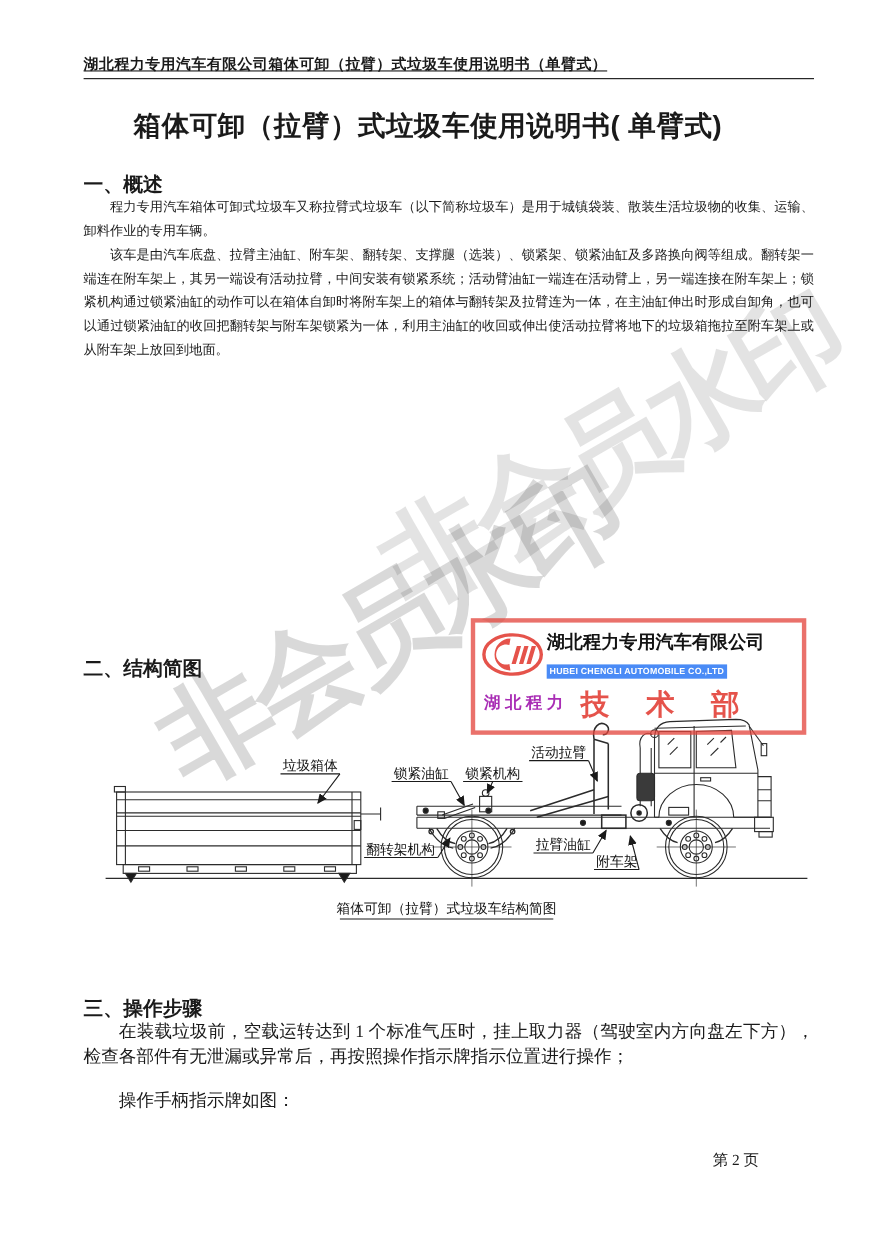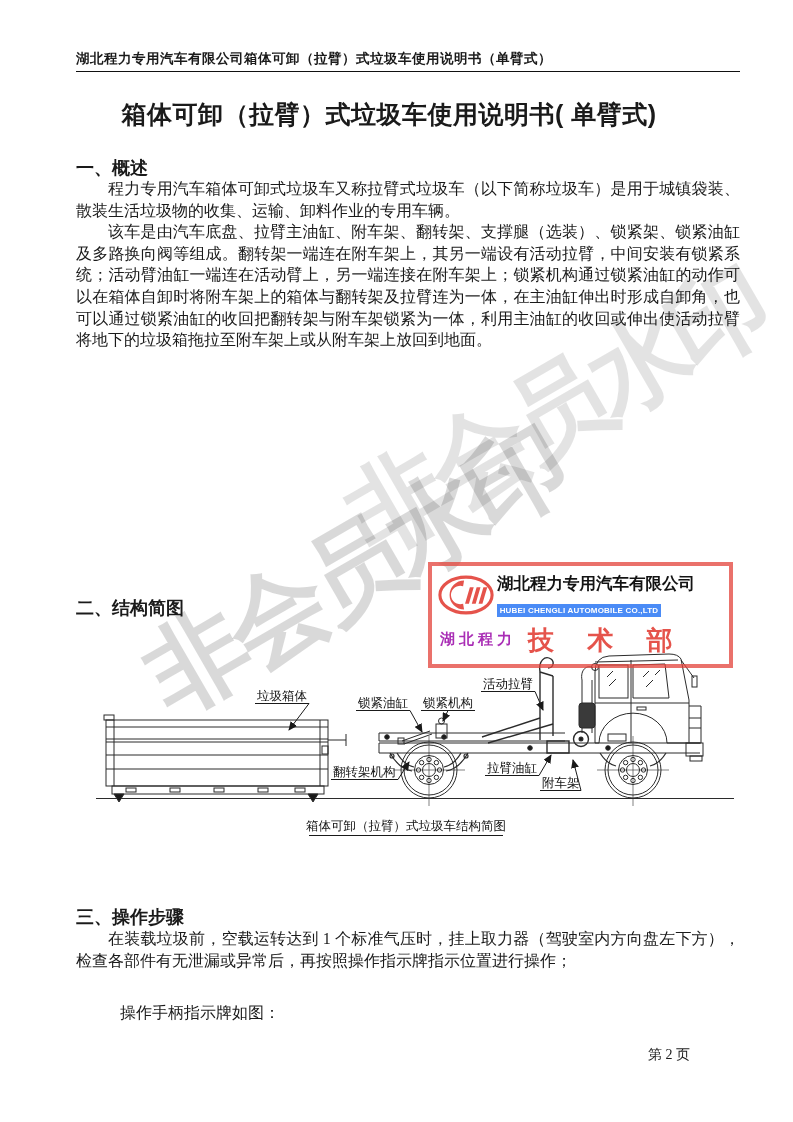--- a/index.html
+++ b/index.html
@@ -13,41 +13,41 @@
     position:absolute;z-index:1;font-family:"Liberation Sans","DejaVu Sans",sans-serif;
     font-weight:bold;font-size:100px;line-height:1.05;color:rgba(0,0,0,0.15);
     white-space:nowrap;transform:rotate(-30deg);transform-origin:left top;
     pointer-events:none;letter-spacing:-8px;
   }
   .wm1{left:128px;top:640px;}
   .wm2{left:330px;top:480px;color:rgba(0,0,0,0.11);}
   .content{position:relative;z-index:2;}
   .hdr{
     position:absolute;left:76px;top:50px;width:664px;
-    font-size:13.5px;font-weight:bold;letter-spacing:0.5px;
+    font-size:13.5px;font-weight:bold;letter-spacing:0.5px;text-decoration:underline;
   }
   .hdr-rule{position:absolute;left:76px;top:71px;width:664px;border-top:1.6px solid #111;}
   .doc-title{
     position:absolute;left:0;top:98px;width:778px;text-align:center;
     font-family:"Liberation Sans","DejaVu Sans",sans-serif;
     font-size:25px;font-weight:bold;letter-spacing:0.5px;
   }
   .sec-h{
     position:absolute;left:76px;
     font-family:Liberation Serif, serif;
     font-size:18px;font-weight:bold;
   }
   .h-s1{top:156px;}
   .h-s2{top:596px;}
   .h-s3{top:905px;}
-  .paras{position:absolute;left:76px;width:664px;font-size:16px;line-height:21.6px;text-align:justify;}
+  .paras{position:absolute;left:76px;width:664px;font-size:12px;line-height:21.6px;text-align:justify;}
   .paras-s1{top:178px;}
   .paras p{margin:0;text-indent:2em;}
   .s3p1{position:absolute;left:76px;top:928px;width:664px;font-size:16px;line-height:21.6px;text-align:justify;text-indent:2em;margin:0;}
-  .s3p2{position:absolute;left:76px;top:990px;width:664px;font-size:16px;line-height:21.6px;text-indent:2em;margin:12px;}
+  .s3p2{position:absolute;left:76px;top:990px;width:664px;font-size:16px;line-height:21.6px;text-indent:2em;margin:0;}
   .footer{
     position:absolute;top:1046px;left:0;width:690px;text-align:right;font-size:14px;
   }
   
   .diagram{position:absolute;left:92px;top:648px;width:656px;height:200px;z-index:3;}
   .diagram svg{display:block;}
   .dlabel{font-family:"Liberation Serif","DejaVu Serif",serif;font-size:12.5px;fill:#111;}
   .dcaption{font-family:"Liberation Serif","DejaVu Serif",serif;font-size:12.5px;fill:#111;}
   
   .stamp{

